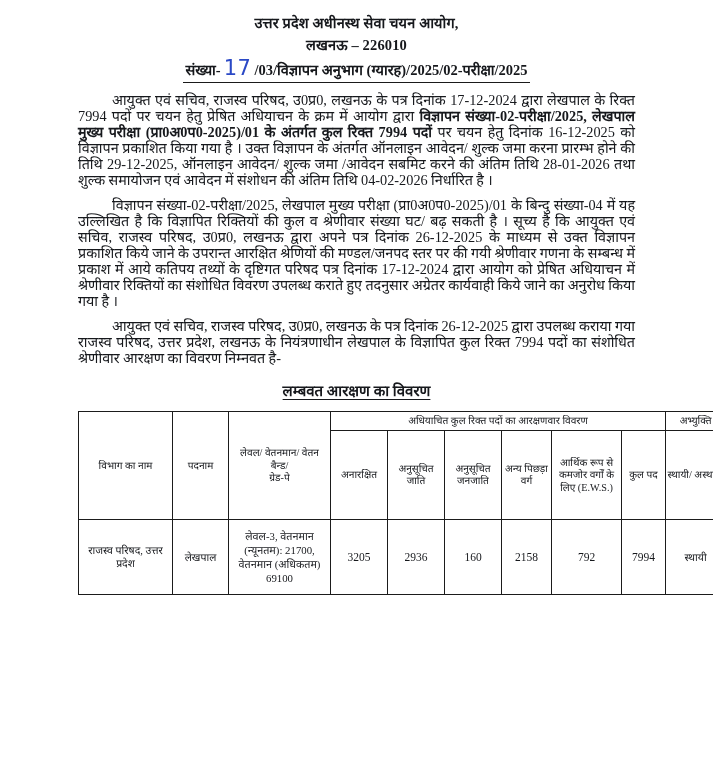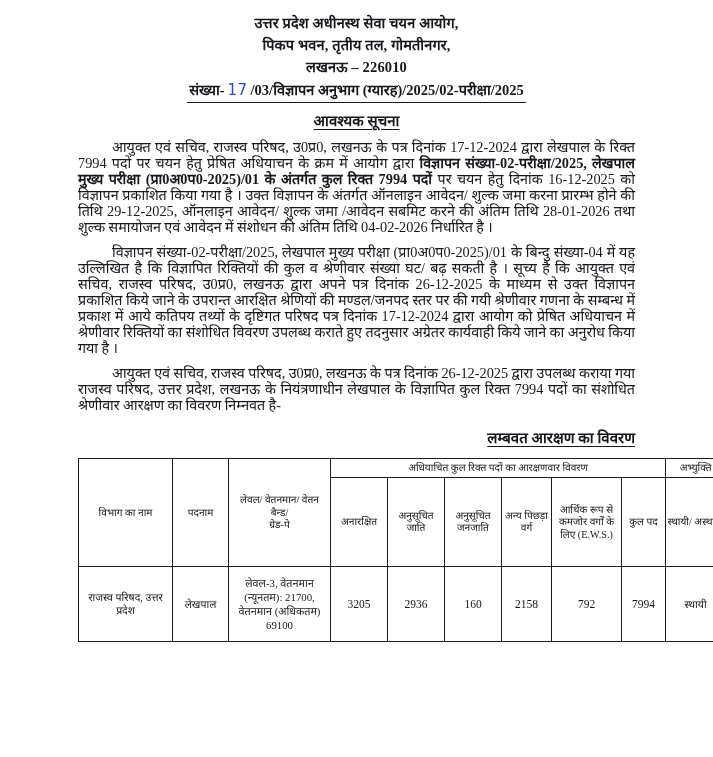--- a/index.html
+++ b/index.html
@@ -45,21 +45,21 @@
   }
   .numline .inner {
     display: inline-block;
     border-bottom: 1.4px solid #1a1a1a;
     padding: 0 2px 1px 2px;
   }
   .ink {
     color: #2b49c6;
     font-family: "DejaVu Sans", sans-serif;
     font-weight: normal;
-    font-size: 15px;
+    font-size: 21px;
     letter-spacing: 0.5px;
     padding: 0 3px;
   }
   .dateline {
     text-align: center;
     font-weight: bold;
     font-size: 14.5px;
     line-height: 22px;
     margin-top: 3px;
     white-space: nowrap;
@@ -86,21 +86,21 @@
     text-align: justify;
     text-justify: inter-word;
     text-indent: 34px;
     margin: 9px 0 0 0;
     word-spacing: -0.2px;
   }
   .para b { font-weight: bold; }
 
   
   .tbl-title {
-    text-align: right;
+    text-align: center;
     font-weight: bold;
     font-size: 15px;
     margin-top: 14px;
     margin-bottom: 11px;
   }
   .tbl-title span {
     text-decoration: underline;
     text-underline-offset: 3px;
   }
 
@@ -149,34 +149,30 @@
   .c9 { width: 44px; margin-top: 15px; }
   .c10 { width: 60px; }
 </style>
 </head>
 <body>
 
 <div class="page">
 
   <div class="hdr">
     <div class="hdr-line">उत्तर प्रदेश अधीनस्थ सेवा चयन आयोग,</div>
-    <div class="hdr-line">पिकप भवन, तृतीय तल, गोमतीनगर,</div>
     <div class="hdr-line">लखनऊ – 226010</div>
   </div>
 
   <div class="numline">
     <span class="inner">
       <span>संख्या-</span><span class="ink">17</span><span>/03/विज्ञापन अनुभाग (ग्यारह)/2025/02-परीक्षा/2025</span>
     </span>
   </div>
 
 
-  <div class="notice-title">
-    <span>आवश्यक सूचना</span>
-  </div>
 
   <p class="para"><span>आयुक्त एवं सचिव, राजस्व परिषद, उ0प्र0, लखनऊ के पत्र दिनांक 17-12-2024 द्वारा लेखपाल के रिक्त 7994 पदों पर चयन हेतु प्रेषित अधियाचन के क्रम में आयोग द्वारा </span><b>विज्ञापन संख्या-02-परीक्षा/2025, लेखपाल मुख्य परीक्षा (प्रा0अ0प0-2025)/01 के अंतर्गत कुल रिक्त 7994 पदों</b><span> पर चयन हेतु दिनांक 16-12-2025 को विज्ञापन प्रकाशित किया गया है । उक्त विज्ञापन के अंतर्गत ऑनलाइन आवेदन/ शुल्क जमा करना प्रारम्भ होने की तिथि 29-12-2025, ऑनलाइन आवेदन/ शुल्क जमा /आवेदन सबमिट करने की अंतिम तिथि 28-01-2026 तथा शुल्क समायोजन एवं आवेदन में संशोधन की अंतिम तिथि 04-02-2026 निर्धारित है ।</span></p>
 
   <p class="para">विज्ञापन संख्या-02-परीक्षा/2025, लेखपाल मुख्य परीक्षा (प्रा0अ0प0-2025)/01 के बिन्दु संख्या-04 में यह उल्लिखित है कि विज्ञापित रिक्तियों की कुल व श्रेणीवार संख्या घट/ बढ़ सकती है । सूच्य है कि आयुक्त एवं सचिव, राजस्व परिषद, उ0प्र0, लखनऊ द्वारा अपने पत्र दिनांक 26-12-2025 के माध्यम से उक्त विज्ञापन प्रकाशित किये जाने के उपरान्त आरक्षित श्रेणियों की मण्डल/जनपद स्तर पर की गयी श्रेणीवार गणना के सम्बन्ध में प्रकाश  में आये कतिपय तथ्यों के दृष्टिगत परिषद पत्र दिनांक 17-12-2024 द्वारा  आयोग को प्रेषित अधियाचन में श्रेणीवार रिक्तियों का संशोधित विवरण उपलब्ध कराते हुए तदनुसार अग्रेतर कार्यवाही किये जाने का अनुरोध किया गया है ।</p>
 
   <p class="para">आयुक्त एवं सचिव, राजस्व परिषद, उ0प्र0, लखनऊ के पत्र दिनांक 26-12-2025 द्वारा उपलब्ध कराया गया राजस्व परिषद, उत्तर प्रदेश, लखनऊ के नियंत्रणाधीन लेखपाल के विज्ञापित कुल रिक्त 7994 पदों का संशोधित श्रेणीवार आरक्षण का विवरण निम्नवत है-</p>
 
   <div class="tbl-title">
     <span>लम्बवत आरक्षण का विवरण</span>
   </div>

